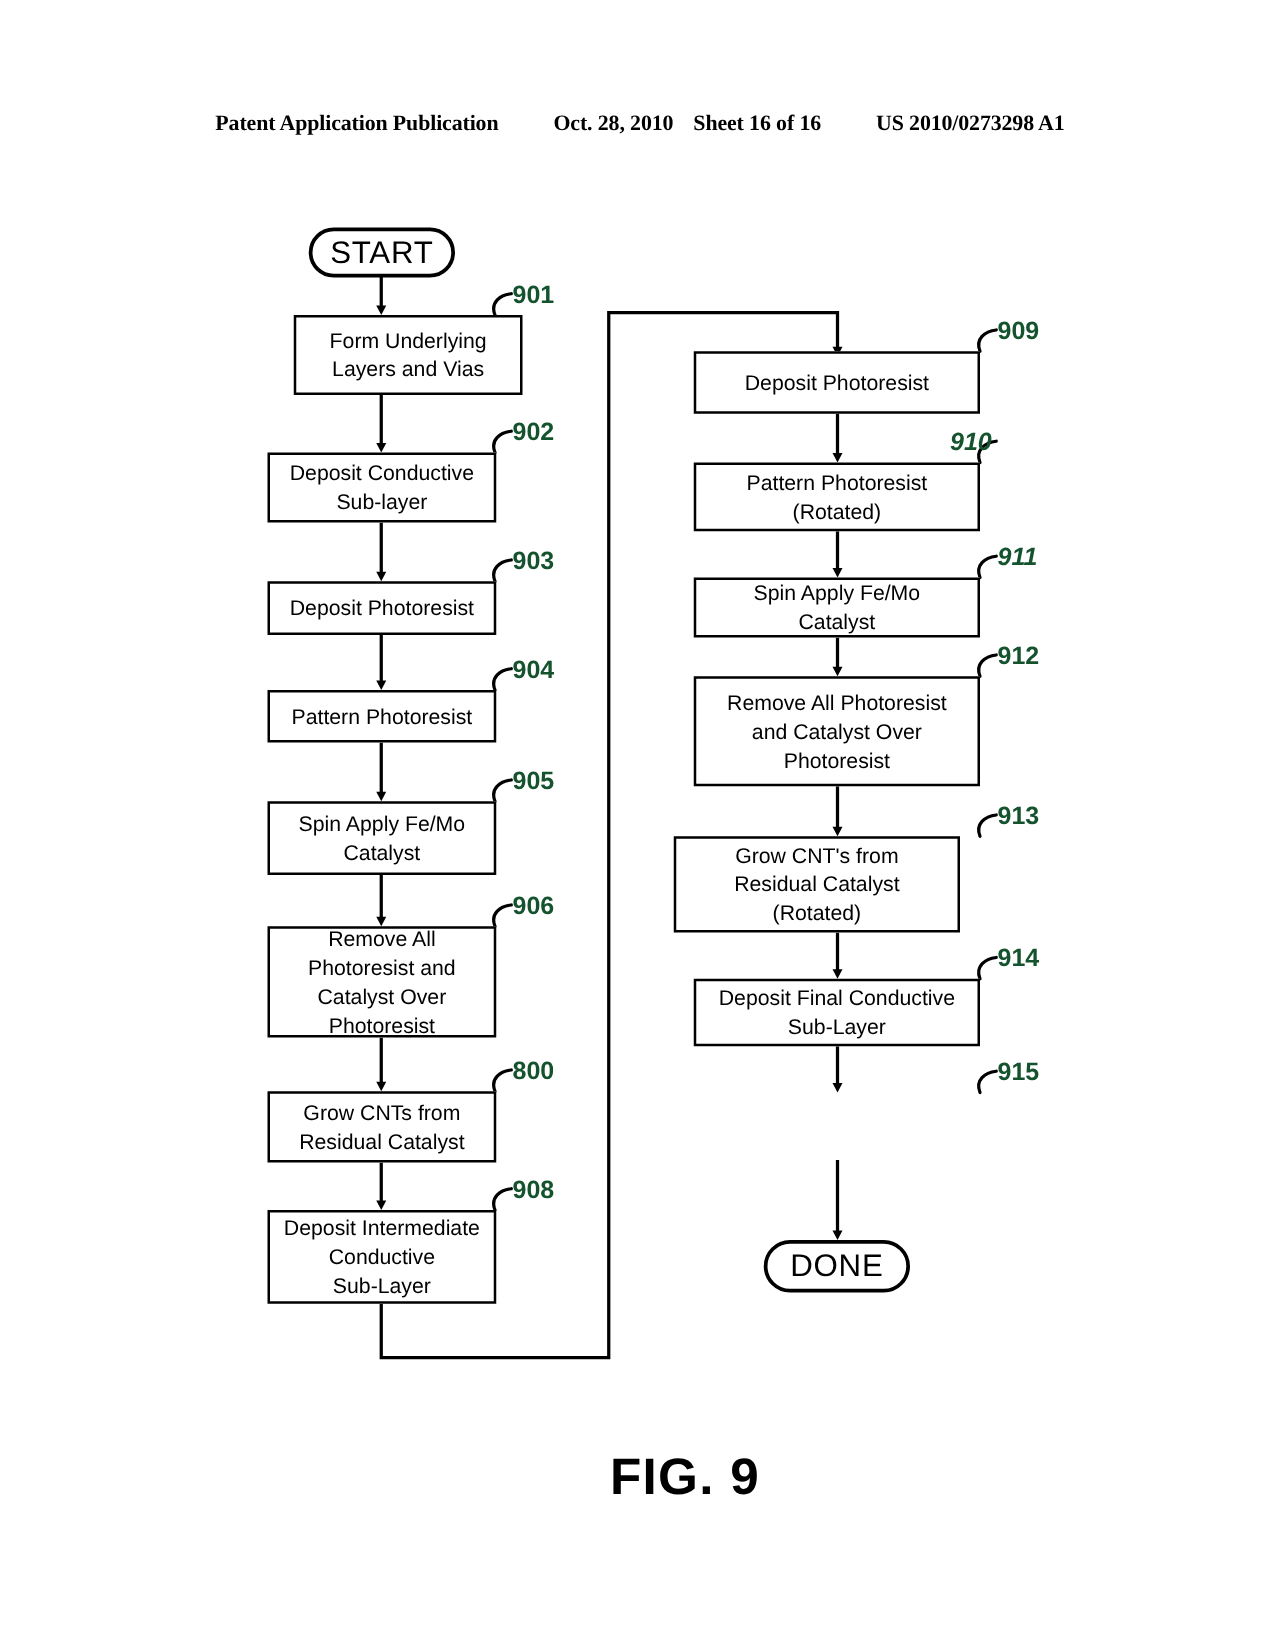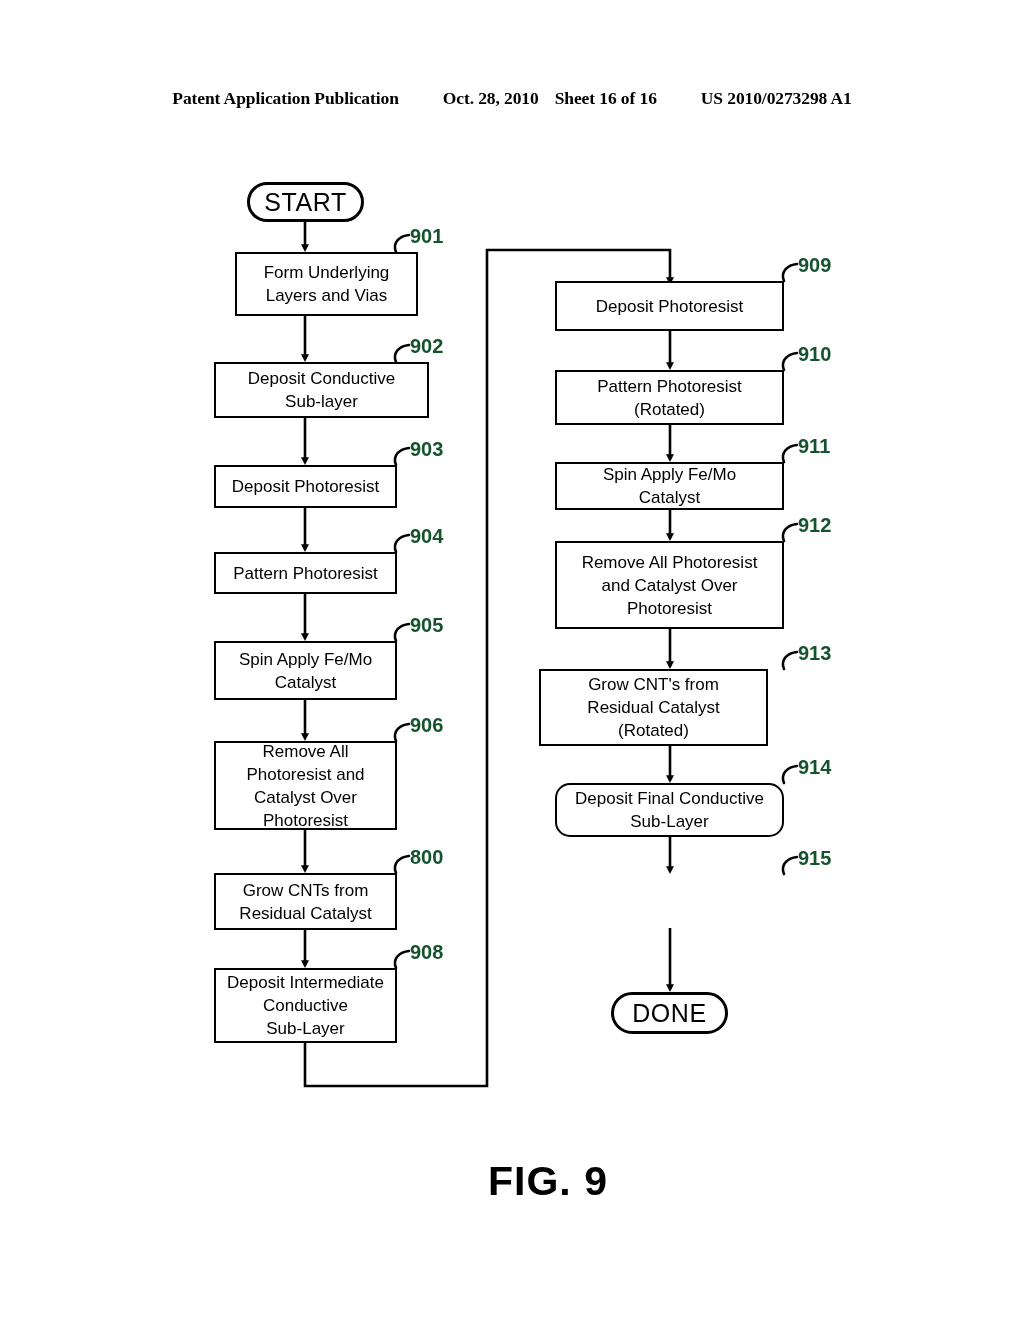--- a/index.html
+++ b/index.html
@@ -172,21 +172,21 @@
   </div>
 
   <div class="terminal" style="left:611px; top:992px; width:117px; height:42px;">
     <span>DONE</span>
   </div>
 
   <div class="node" style="left:214px; top:252px; width:183px; height:64px;margin-left:21px;">
     <span class="nodetext">Form Underlying<br>Layers and Vias</span>
   </div>
 
-  <div class="node" style="left:214px; top:362px; width:215px; height:56px;">
+  <div class="node" style="left:214px; top:362px; width:183px; height:56px;">
     <span class="nodetext">Deposit Conductive<br>Sub-layer</span>
   </div>
 
   <div class="node" style="left:214px; top:465px; width:183px; height:43px;">
     <span class="nodetext">Deposit Photoresist</span>
   </div>
 
   <div class="node" style="left:214px; top:552px; width:183px; height:42px;">
     <span class="nodetext">Pattern Photoresist</span>
   </div>
@@ -220,37 +220,37 @@
   </div>
 
   <div class="node" style="left:555px; top:541px; width:229px; height:88px;">
     <span class="nodetext">Remove All Photoresist<br>and Catalyst Over<br>Photoresist</span>
   </div>
 
   <div class="node" style="left:539px; top:669px; width:229px; height:77px;">
     <span class="nodetext">Grow CNT's from<br>Residual Catalyst<br>(Rotated)</span>
   </div>
 
-  <div class="node" style="left:555px; top:783px; width:229px; height:54px;border-radius:15px;">
+  <div class="node" style="left:555px; top:783px; width:229px; height:54px;">
     <span class="nodetext">Deposit Final Conductive<br>Sub-Layer</span>
   </div>
 
 
   <div class="refnum" style="left:410px; top:225px;">901</div>
   <div class="refnum" style="left:410px; top:335px;">902</div>
   <div class="refnum" style="left:410px; top:438px;">903</div>
   <div class="refnum" style="left:410px; top:525px;">904</div>
   <div class="refnum" style="left:410px; top:614px;">905</div>
   <div class="refnum" style="left:410px; top:714px;">906</div>
   <div class="refnum" style="left:410px; top:846px;">800</div>
   <div class="refnum" style="left:410px; top:941px;">908</div>
 
   <div class="refnum" style="left:798px; top:254px;">909</div>
-  <div class="refnum" style="left:798px; top:343px;">910</div>
-  <div class="refnum" style="left:798px; top:435px;">911</div>
+  <div class="refnum" style="left:760px; top:343px;font-style:italic;">910</div>
+  <div class="refnum" style="left:798px; top:435px;font-style:italic;">911</div>
   <div class="refnum" style="left:798px; top:514px;">912</div>
   <div class="refnum" style="left:798px; top:642px;">913</div>
   <div class="refnum" style="left:798px; top:756px;">914</div>
   <div class="refnum" style="left:798px; top:847px;">915</div>
 
 </div>
 
 <div id="fig-caption">FIG. 9</div>
 
 </body></html>

